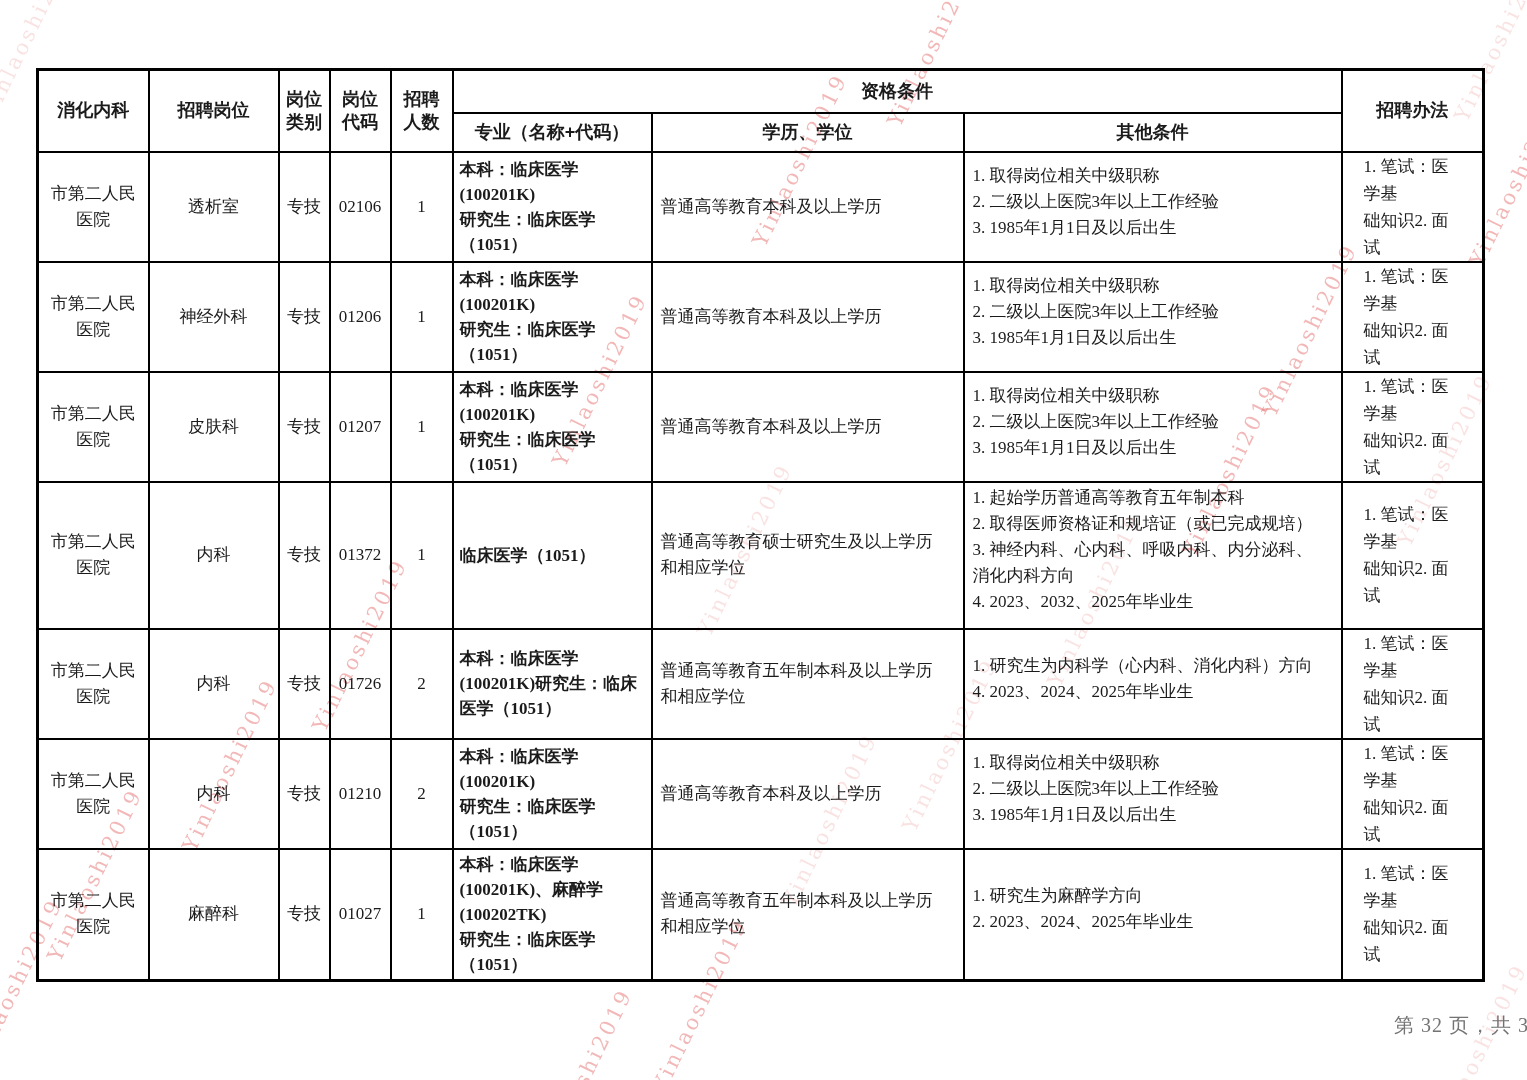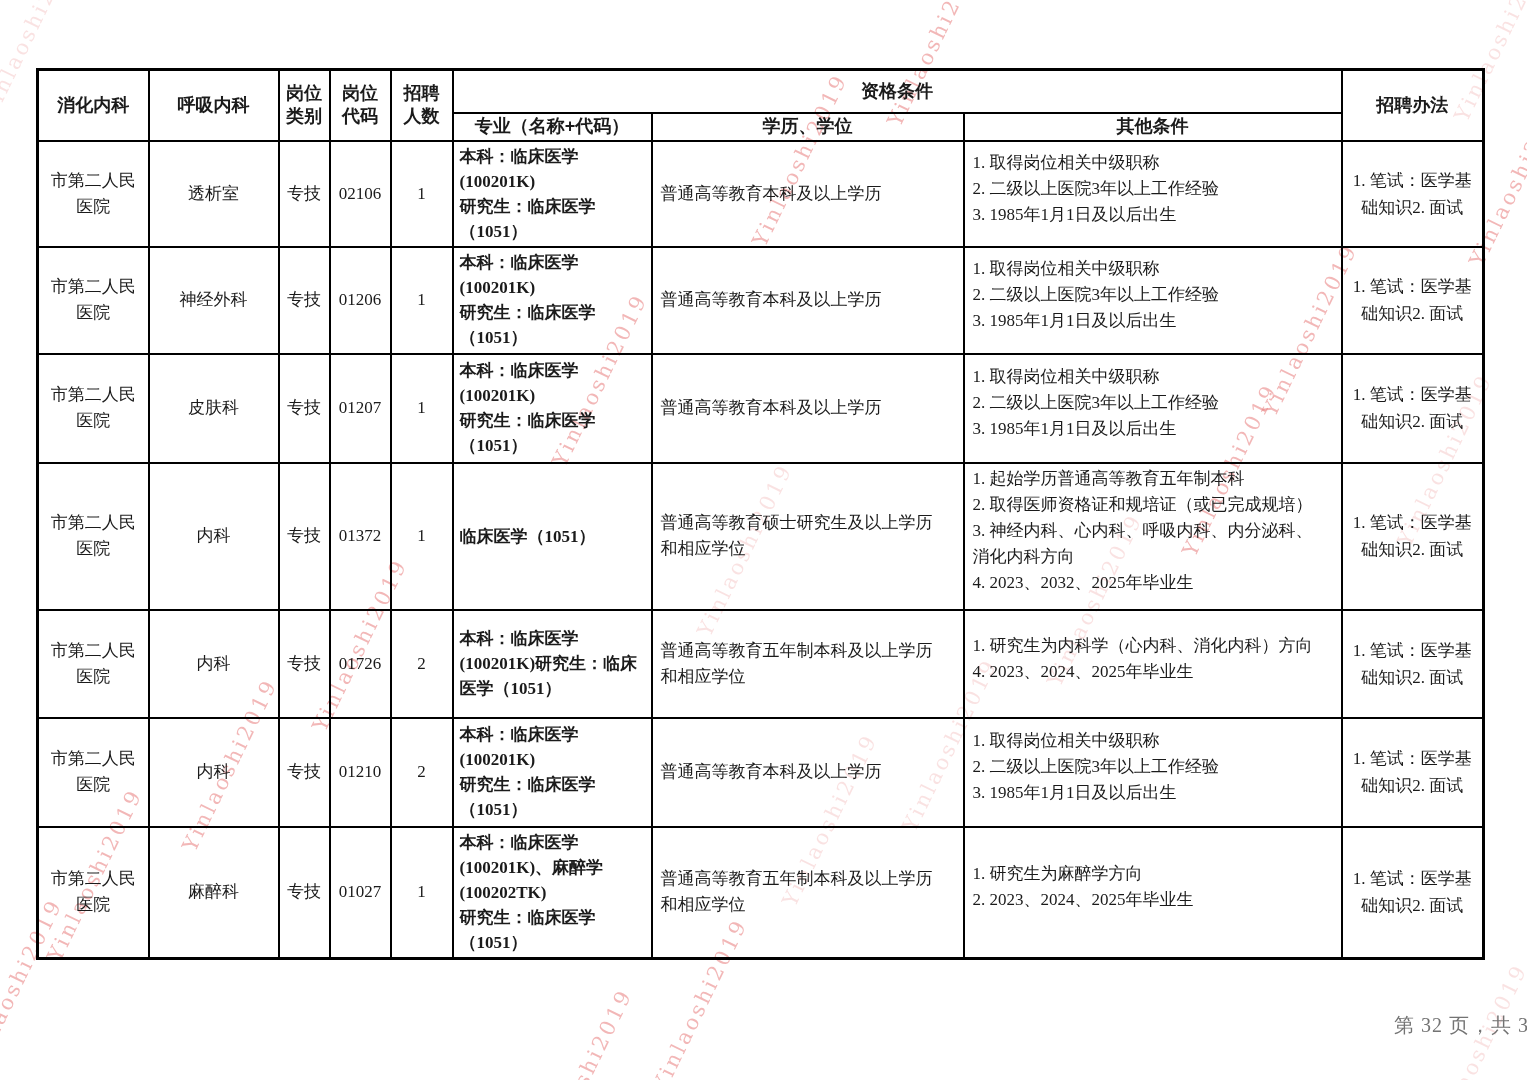--- a/index.html
+++ b/index.html
@@ -27,22 +27,22 @@
   .doc th, .doc td { border:2px solid #000; overflow:hidden; white-space:pre-line; vertical-align:middle; }
   .doc th {
     font-family:"Liberation Sans","DejaVu Sans",sans-serif;
     font-weight:700; font-size:18px; line-height:23px; text-align:center; padding:0 2px;
   }
   .doc td { font-size:17px; line-height:26px; }
   .doc td.c { text-align:center; padding:0 2px; }
   .doc td.major { text-align:left; padding:2px 4px 2px 6px; line-height:25px;font-weight:bold; }
   .doc td.edu   { text-align:left; padding:2px 6px 2px 8px; }
   .doc td.oth   { text-align:left; padding:2px 6px 12px 8px;margin-top:20px; }
-  .doc td.method{ text-align:center; padding:0 4px; line-height:27px;margin-top:20px; }
-  tr.hh1 { height:43px; } tr.hh2 { height:28px; }
+  .doc td.method{ padding:0 21px; line-height:27px;margin-top:20px; }
+  tr.hh1 { height:43px; } tr.hh2 { height:39px; }
   tr.r1 { height:96px; } tr.r2 { height:107px; } tr.r3 { height:109px; }
   tr.r4 { height:147px; } tr.r5 { height:108px; } tr.r6 { height:109px; }
   tr.r7 { height:111px; }
   
   .footer {
     position:absolute; left:0; width:100%; top:1012px; z-index:2;
     text-align:right; font-size:20px; letter-spacing:1px; color:#737373;padding-left:40px;
   }
 </style>
 </head>
@@ -79,21 +79,21 @@
     <col style="width:61px">
       <col style="width:62px">
       <col style="width:199px">
     <col style="width:312px">
       <col style="width:378px">
       <col style="width:142px">
   </colgroup>
   <tbody>
       <tr class="hh1">
     <th rowspan="2">消化内科</th>
-    <th rowspan="2">呼吸内科</th>
+    <th rowspan="2">招聘岗位</th>
     <th rowspan="2">岗位
 类别</th>
     <th rowspan="2">岗位
 代码</th>
     <th rowspan="2">招聘
 人数</th>
     <th colspan="3">资格条件</th>
     <th rowspan="2">招聘办法</th>
   </tr>
   <tr class="hh2">

